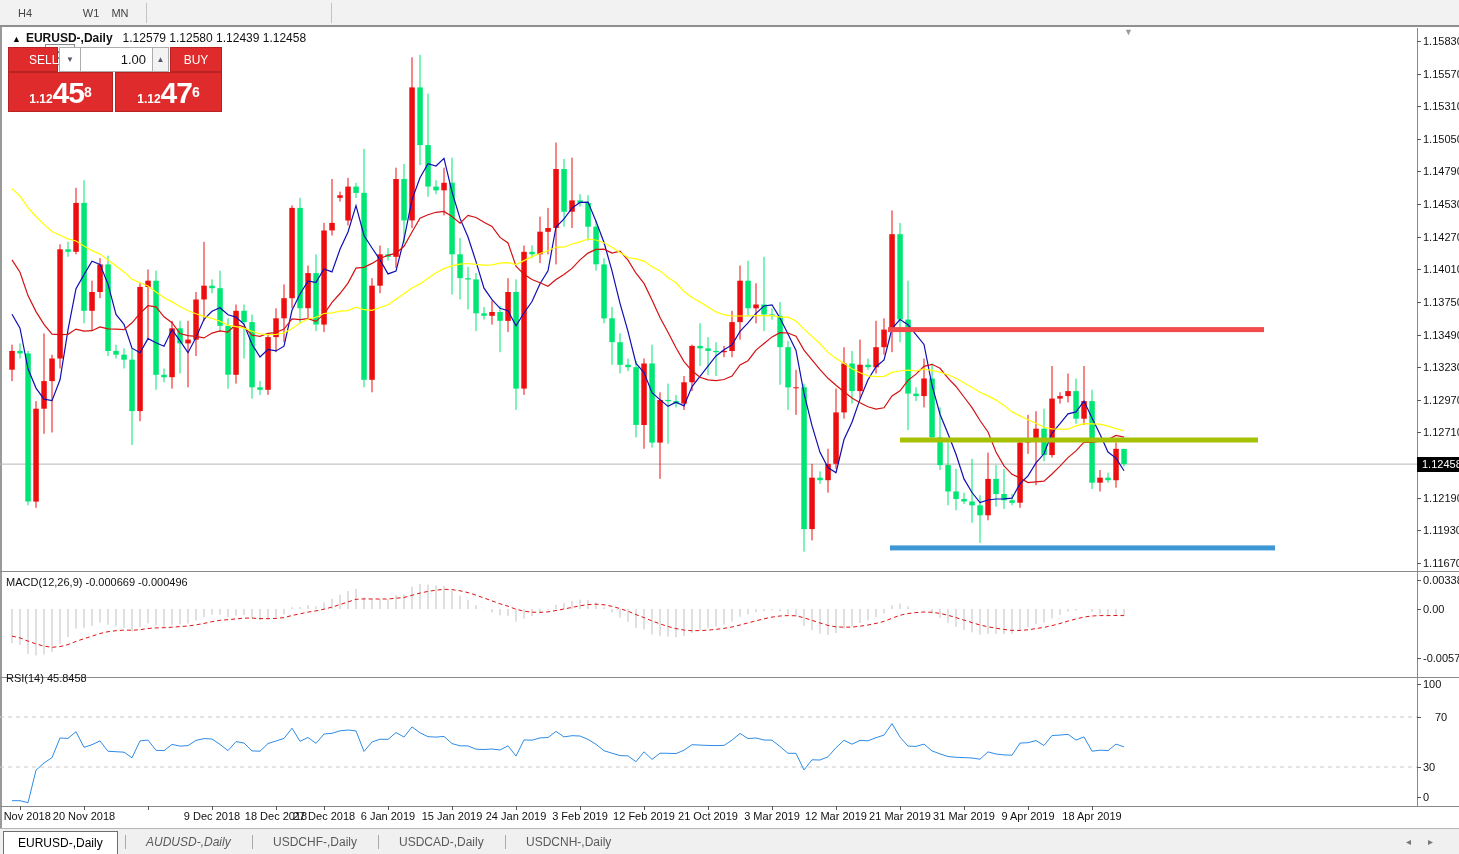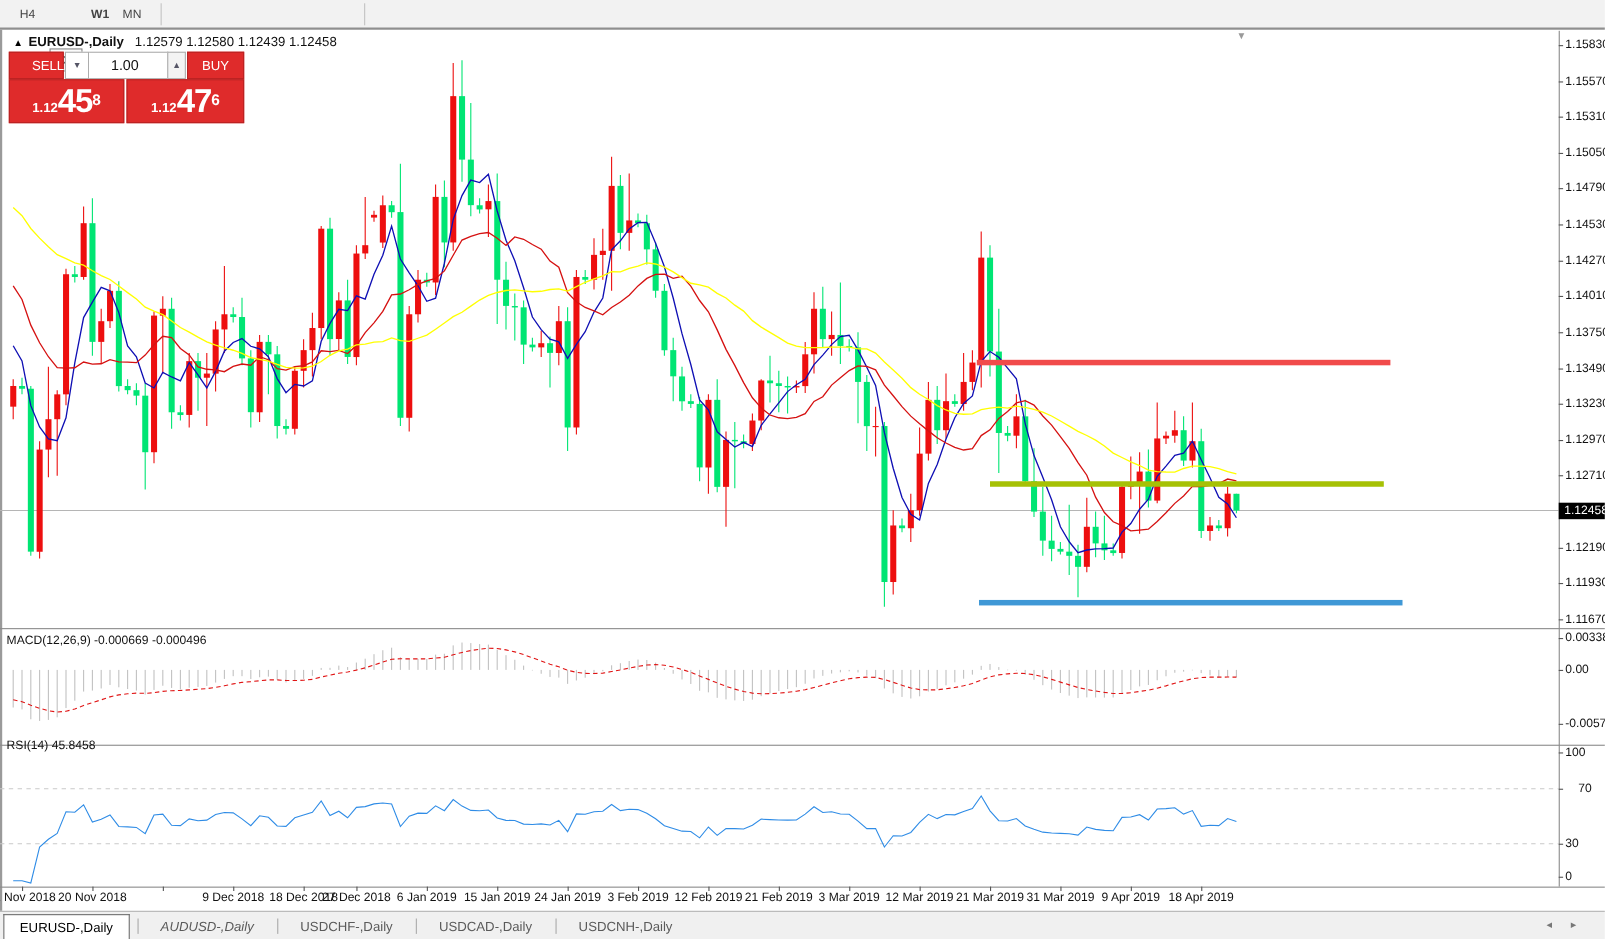--- a/index.html
+++ b/index.html
@@ -28,21 +28,21 @@
   
   .trade { position:absolute; left:8px; top:47px; width:214px; }
   .trade-row1 { position:relative; height:25px; }
   .btn-red { background:#df2b2b; border:1px solid #b82222; color:#fff; text-align:center; }
   .sell-btn { position:absolute; left:0; top:0; width:50px; height:25px; font-size:12px; line-height:24px;padding-left:20px; }
   .buy-btn  { position:absolute; left:162px; top:0; width:52px; height:25px; font-size:12px; line-height:24px; }
   .spin-dn { position:absolute; left:51px; top:0; width:22px; height:25px; background:#fff;
              border:1px solid #adadad; font-size:8px; color:#556; text-align:center; line-height:24px; }
   .vol { position:absolute; left:73px; top:0; width:72px; height:25px; background:#fff;
          border:1px solid #adadad; border-left:none; font-size:13px; color:#111;
-         text-align:center; padding-right:6px; font-family:"Liberation Sans",sans-serif; }
+         text-align:right; padding-right:6px; font-family:"Liberation Sans",sans-serif; }
   .spin-up { position:absolute; left:144px; top:0; width:17px; height:25px; background:#f3f3f3;
              border:1px solid #adadad; font-size:8px; color:#556; text-align:center; line-height:24px; }
   .quote { position:absolute; top:25px; height:40px; color:#fff; }
   .quote .pfx { font-size:12px; font-weight:bold; vertical-align:baseline; }
   .quote .big { font-size:30px; font-weight:bold; letter-spacing:-1px; }
   .quote .sup { font-size:14px; font-weight:bold; vertical-align:super; }
   .bid { left:0; width:105px; }
   .ask { left:107px; width:107px; }
   .quote-inner { padding-top:3px; text-align:center; }
 
@@ -67,21 +67,21 @@
   .win-edge { position:absolute; left:0; top:27px; width:2px; height:827px; background:#9a9a9a; }
 </style>
 </head>
 <body>
 
 <div id="root">
 
   <div class="toolbar" id="toolbar">
       <div class="tf-btn" style="left: 10px;">H4</div>
       <div class="tf-btn active" style="left: 45px; margin-top: 41px;">D1</div>
-      <div class="tf-btn" style="left: 76px; font-weight: bold;">W1</div>
+      <div class="tf-btn" style="left: 76px;">W1</div>
       <div class="tf-btn" style="left: 105px;">MN</div>
       <div class="tb-sep" style="left: 146px;"></div>
       <div class="tb-sep" style="left: 331px;"></div>
     </div>
 
   <div class="win-edge"></div>
 
   <svg id="svg-main" width="1417" height="543" style="top:28px">
       <line x1="0" y1="436.11856000000245" x2="1417" y2="436.11856000000245" stroke="#b5b5b5" stroke-width="1"></line>
       <line x1="12" y1="316.7" x2="12" y2="353.1" stroke="#ed0f0f" stroke-width="1"></line>
@@ -622,21 +622,21 @@
       <div class="date-label" style="left: 348px;">6 Jan 2019</div>
       <div class="dtick" style="left: 452px;"></div>
       <div class="date-label" style="left: 412px;">15 Jan 2019</div>
       <div class="dtick" style="left: 516px;"></div>
       <div class="date-label" style="left: 476px;">24 Jan 2019</div>
       <div class="dtick" style="left: 580px;"></div>
       <div class="date-label" style="left: 540px;">3 Feb 2019</div>
       <div class="dtick" style="left: 644px;"></div>
       <div class="date-label" style="left: 604px; text-align: center;">12 Feb 2019</div>
       <div class="dtick" style="left: 708px;"></div>
-      <div class="date-label" style="left: 668px;">21 Feb 2019</div>
+      <div class="date-label" style="left: 668px;">21 Oct 2019</div>
       <div class="dtick" style="left: 772px;"></div>
       <div class="date-label" style="left: 732px;">3 Mar 2019</div>
       <div class="dtick" style="left: 836px;"></div>
       <div class="date-label" style="left: 796px;">12 Mar 2019</div>
       <div class="dtick" style="left: 900px;"></div>
       <div class="date-label" style="left: 860px;">21 Mar 2019</div>
       <div class="dtick" style="left: 964px;"></div>
       <div class="date-label" style="left: 924px;">31 Mar 2019</div>
       <div class="dtick" style="left: 1028px;"></div>
       <div class="date-label" style="left: 988px;">9 Apr 2019</div>

